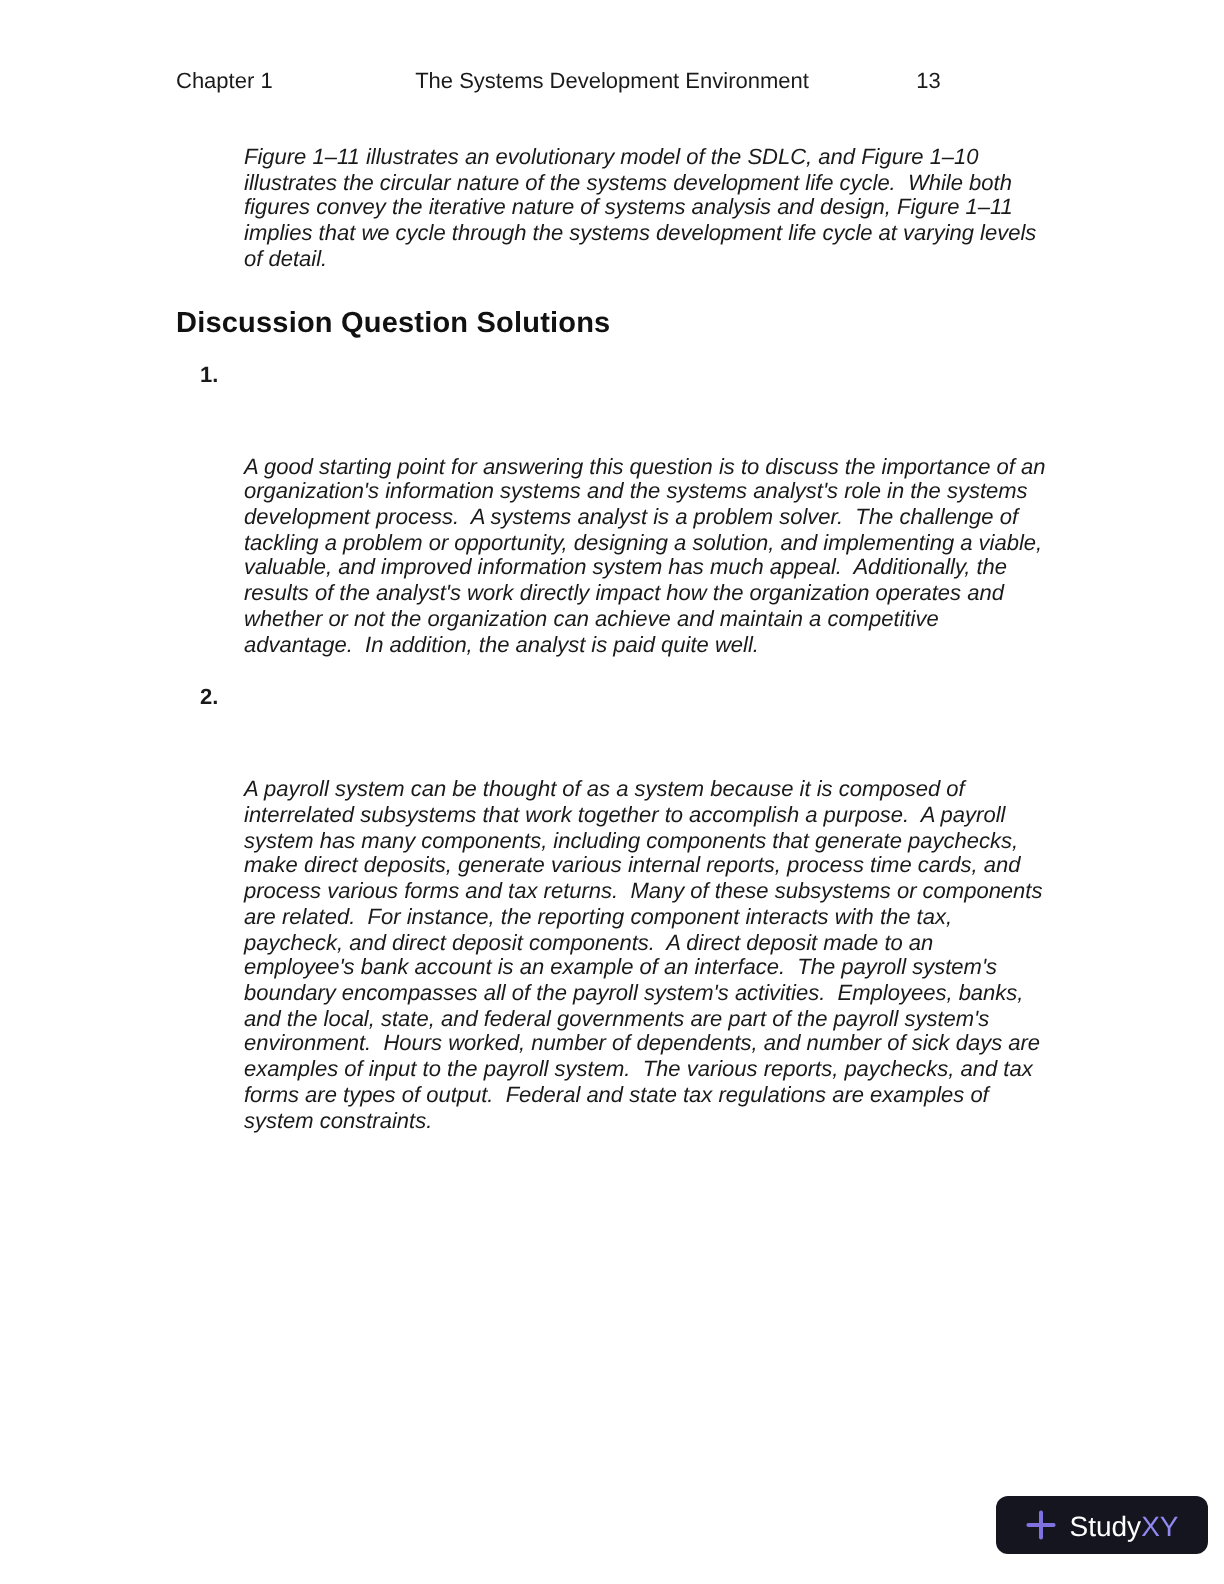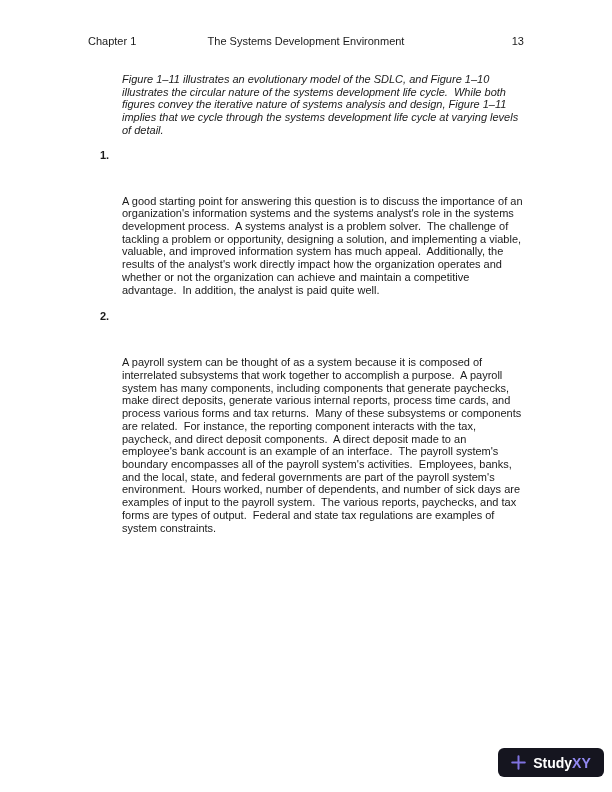--- a/index.html
+++ b/index.html
@@ -17,21 +17,21 @@
     border-radius: 23px;
   }
   .page-header {
     display: grid;
     grid-template-columns: 1fr auto 1fr;
     font-size: 11px;
     line-height: 12px;
   }
   .ph-left   { text-align: left; }
   .ph-center { text-align: center; }
-  .ph-right  { text-align: right; }
+  .ph-right  { text-align: center; }
 
   .body-text {
     font-size: 11px;
     line-height: 12.7px;
     white-space: pre-wrap;
   }
   .intro {
     margin: 26px 0 0 34px;
     font-style: italic;
   }
@@ -48,57 +48,59 @@
     padding-left: 34px;
     font-weight: bold;
   }
   .q-num {
     position: absolute;
     left: 12px;
     top: 0;
   }
   .answer {
     margin: 8px 0 14px 34px;
+    font-style: italic;
   }
 
   .studyxy-badge {
     position: absolute;
     top: 748px;
     right: 8px;
     width: 106px;
     height: 29px;
     background: #15151f;
     border-radius: 6px;
     display: flex;
     align-items: center;
     justify-content: center;
     gap: 7px;
   }
   .plus-icon { display: block; }
   .brand {
-    font-weight: bold;
+    font-weight: normal;
     font-size: 14px;
     color: #ffffff;
     line-height: 1;
   }
   .brand .xy { color: #9188f0; }
 </style>
 </head>
 <body>
 
 <div class="page">
 
   <div class="page-header">
     <span class="ph-left">Chapter 1</span>
     <span class="ph-center">The Systems Development Environment</span>
     <span class="ph-right">13</span>
   </div>
 
   <p class="intro body-text">Figure 1–11 illustrates an evolutionary model of the SDLC, and Figure 1–10 illustrates the circular nature of the systems development life cycle.  While both figures convey the iterative nature of systems analysis and design, Figure 1–11 implies that we cycle through the systems development life cycle at varying levels of detail.</p>
 
+  <h1 class="section-heading">Discussion Question Solutions</h1>
 
   <div class="qa-list">
 
     <div class="qa-item">
       <div class="question body-text">
         <span class="q-num">1.</span>
       </div>
       <p class="answer body-text">A good starting point for answering this question is to discuss the importance of an organization's information systems and the systems analyst's role in the systems development process.  A systems analyst is a problem solver.  The challenge of tackling a problem or opportunity, designing a solution, and implementing a viable, valuable, and improved information system has much appeal.  Additionally, the results of the analyst's work directly impact how the organization operates and whether or not the organization can achieve and maintain a competitive advantage.  In addition, the analyst is paid quite well.</p>
     </div>
 

